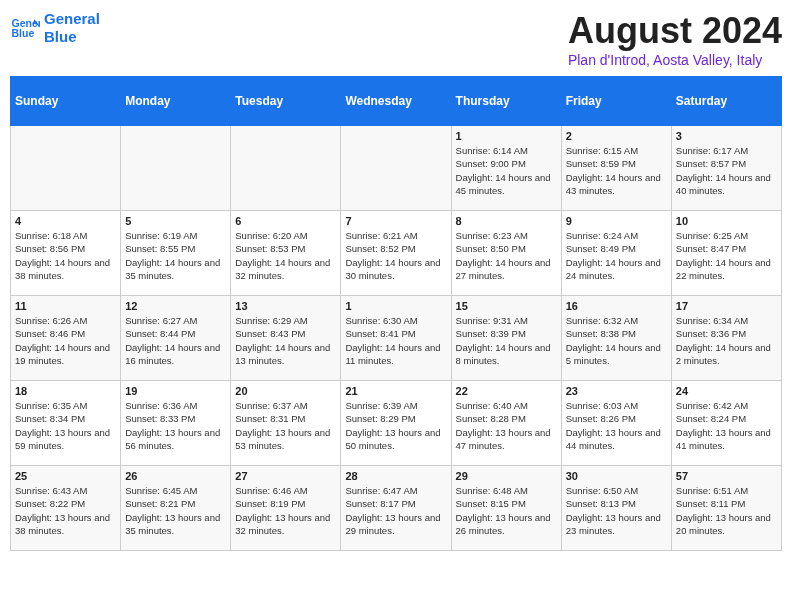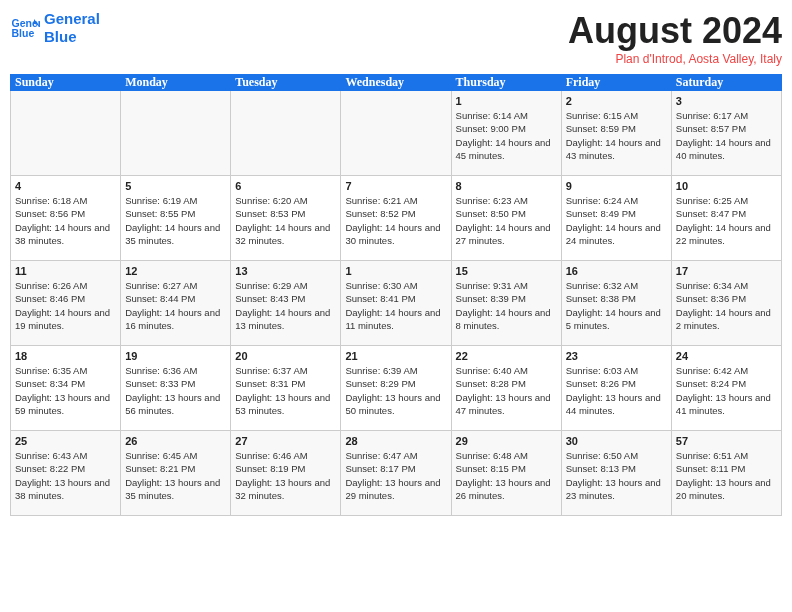--- a/index.html
+++ b/index.html
@@ -19,46 +19,45 @@
     .logo {
       display: flex;
       align-items: center;
       gap: 4px;
     }
     .logo-icon {
       width: 30px;
       height: 30px;
     }
     .title-area {
-      text-align: right;
+      text-align: left;
       margin-left: 48px;
     }
     .main-title {
       font-size: 36px;
       font-weight: bold;
       color: #222;
     }
     .subtitle {
-      font-size: 12px;
-      color: #ef4444;
+      font-size: 14px;
+      color: #6d28d9;
     }
     table {
       width: 100%;
       border-collapse: collapse;
       table-layout: fixed;
     }
     th {
       background-color: #1a73e8;
       color: #fff;
       font-size: 12px;
       font-weight: bold;
-      padding: 0 4px;
+      padding: 17px 4px;
       text-align: left;
       border: 1px solid #1a73e8;
-      font-family: Liberation Serif, serif;
     }
     td {
       border: 1px solid #ccc;
       vertical-align: top;
       padding: 4px 4px;
       font-size: 10px;
       color: #222;
       height: 85px;
       background: #fff;
     }

